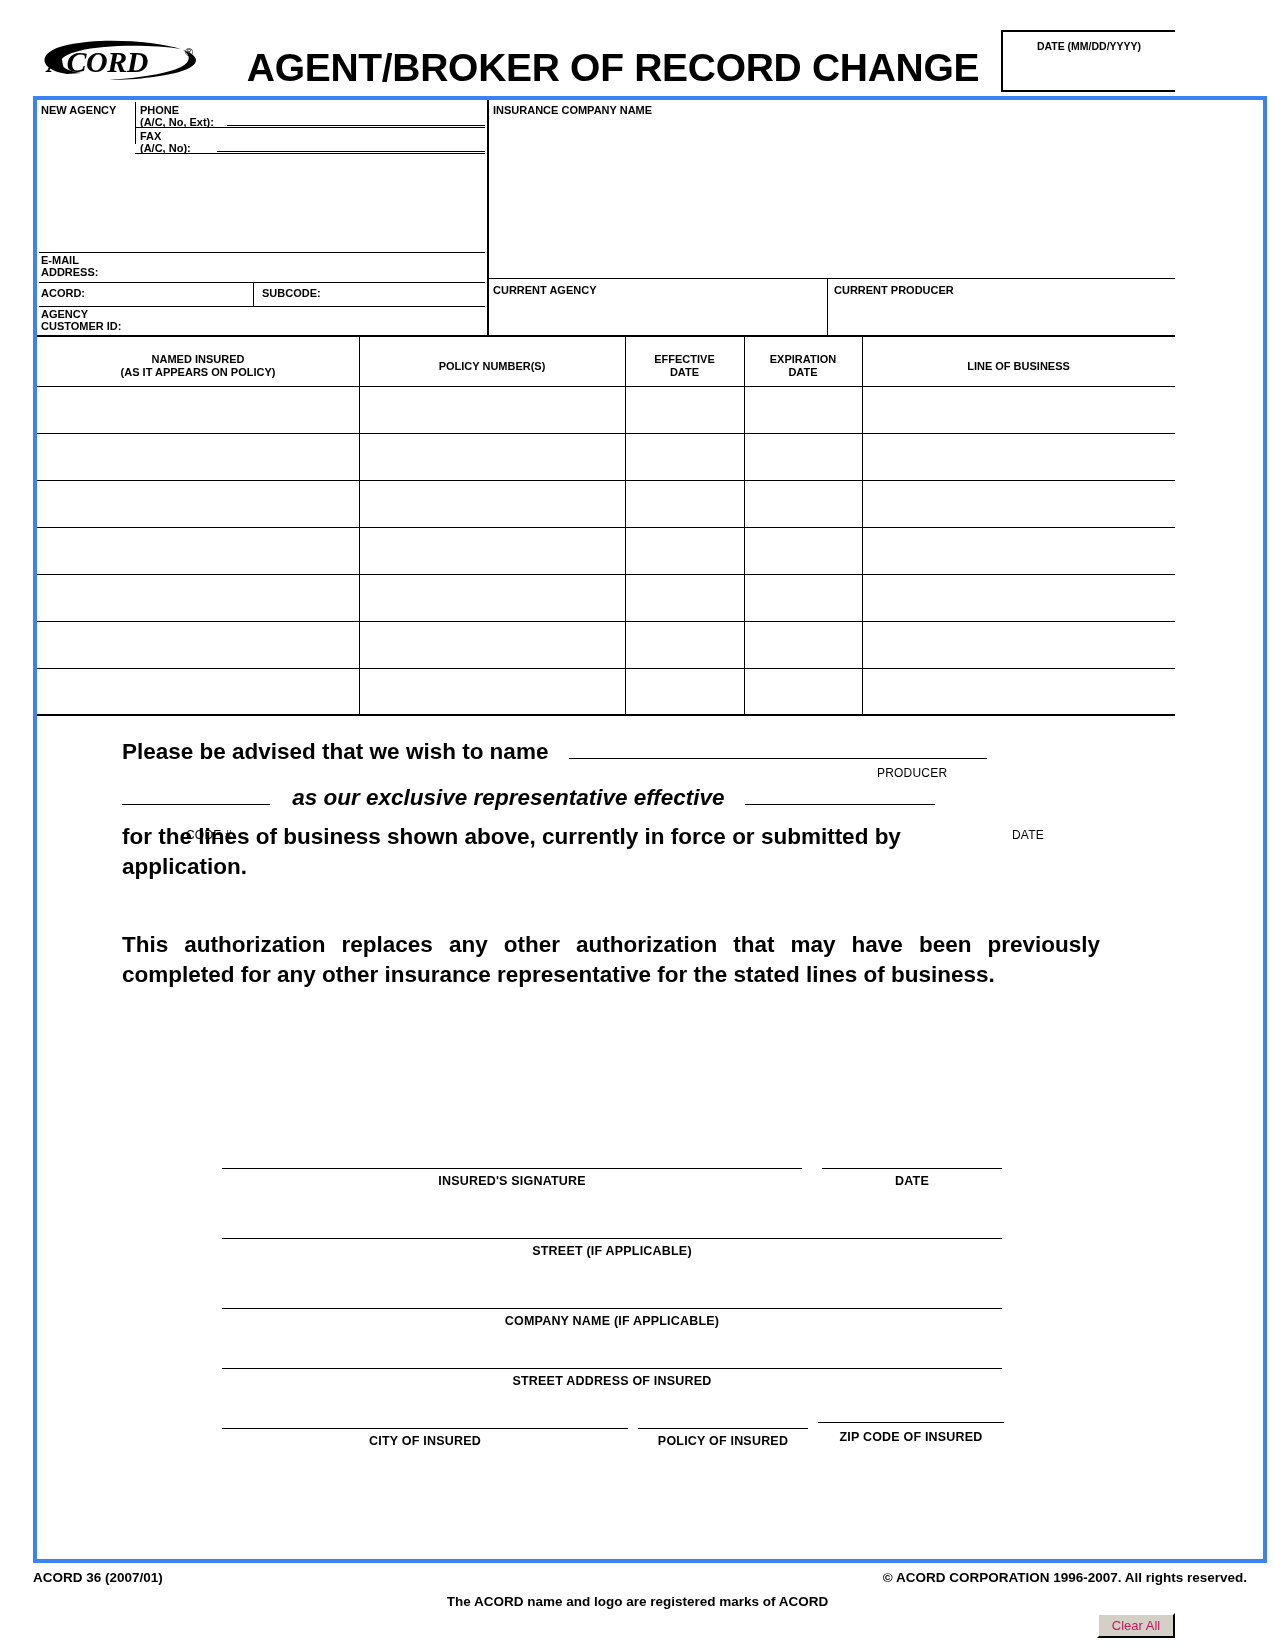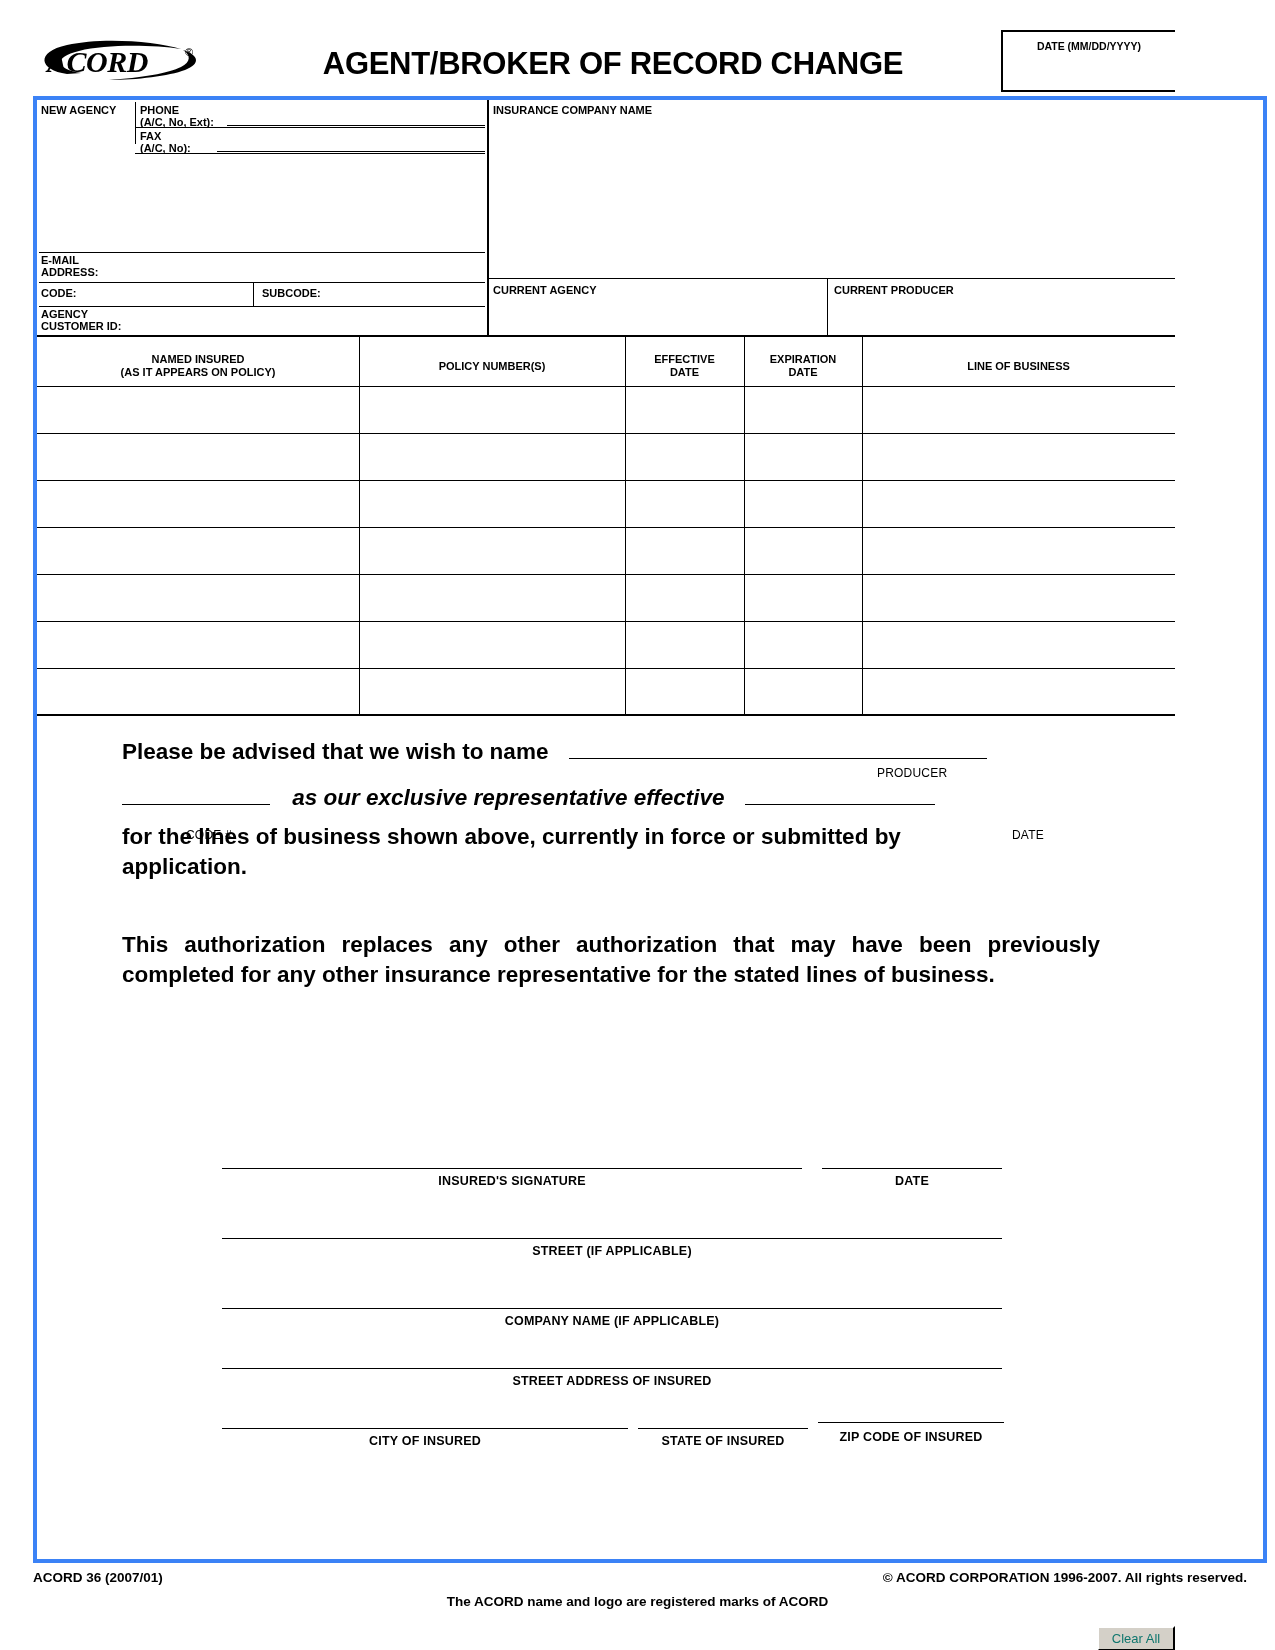--- a/index.html
+++ b/index.html
@@ -36,21 +36,21 @@
     width: 180px;
     height: 54px;
   }
   .logo-svg { display:block; }
 
   .form-title {
     position: absolute;
     left: 200px; top: 16px;
     width: 760px;
     text-align: center;
-    font-size: 31px;
+    font-size: 39px;
     font-weight: bold;
     letter-spacing: -0.3px;
     font-family: "Liberation Sans", sans-serif;
   }
 
   .date-box {
     position: absolute;
     left: 968px; top: 0px;
     width: 174px;
     height: 62px;
@@ -161,24 +161,23 @@
     background: #d4d0c8;
     border-top: 2px solid #ffffff;
     border-left: 2px solid #ffffff;
     border-right: 2px solid #000000;
     border-bottom: 2px solid #000000;
     box-sizing: border-box;
     font-size: 13px;
     font-weight: normal;
     line-height: 21px;
     text-align: center;
-    color: #0f766e;
+    color: #be185d;
     font-family: "Liberation Sans", sans-serif;
     cursor: pointer;
-    margin-top: 13px;
   }
 </style>
 </head>
 <body>
 
 <div class="page">
 
   <div class="header">
 
     <div class="logo-wrap">
@@ -214,21 +213,21 @@
 (A/C, No):</div>
     <div class="hline" style="left:180px; top:51px; width:268px;"></div>
     <div class="hline" style="left:98px; top:53px; width:350px;"></div>
 
     <div class="hline" style="left:2px; top:152px; width:446px;"></div>
 
     <div class="lbl" style="left:4px; top:155px;">E-MAIL
 ADDRESS:</div>
     <div class="hline" style="left:2px; top:182px; width:446px;"></div>
 
-    <div class="lbl" style="left:4px; top:188px;">CODE:</div>
+    <div class="lbl" style="left:4px; top:188px;">ACORD:</div>
     <div class="vline" style="left:216px; top:182px; height:24px;"></div>
     <div class="lbl" style="left:225px; top:188px;">SUBCODE:</div>
     <div class="hline" style="left:2px; top:206px; width:446px;"></div>
 
     <div class="lbl" style="left:4px; top:209px;">AGENCY
 CUSTOMER ID:</div>
 
     <div class="lbl" style="left:456px; top:5px;">INSURANCE COMPANY NAME</div>
     <div class="hline" style="left:450px; top:178px; width:688px;"></div>
 
@@ -306,21 +305,21 @@
       <div class="sig-line" style="left:185px; top:1208px; width:780px;"></div>
       <div class="sig-cap" style="left:185px; top:1214px; width:780px;">COMPANY NAME (IF APPLICABLE)</div>
 
       <div class="sig-line" style="left:185px; top:1268px; width:780px;"></div>
       <div class="sig-cap" style="left:185px; top:1274px; width:780px;">STREET ADDRESS OF INSURED</div>
 
       <div class="sig-line" style="left:185px; top:1328px; width:406px;"></div>
       <div class="sig-cap" style="left:185px; top:1334px; width:406px;">CITY OF INSURED</div>
 
       <div class="sig-line" style="left:601px; top:1328px; width:170px;"></div>
-      <div class="sig-cap" style="left:601px; top:1334px; width:170px;">STATE OF INSURED</div>
+      <div class="sig-cap" style="left:601px; top:1334px; width:170px;">POLICY OF INSURED</div>
 
       <div class="sig-line" style="left:781px; top:1322px; width:186px;"></div>
       <div class="sig-cap" style="left:781px; top:1330px; width:186px;">ZIP CODE OF INSURED</div>
     </div>
 
   </div>
 
   <div class="footer-left">ACORD 36 (2007/01)</div>
   <div class="footer-right">© ACORD CORPORATION 1996-2007.  All rights reserved.</div>
   <div class="footer-center">The ACORD name and logo are registered marks of ACORD</div>

